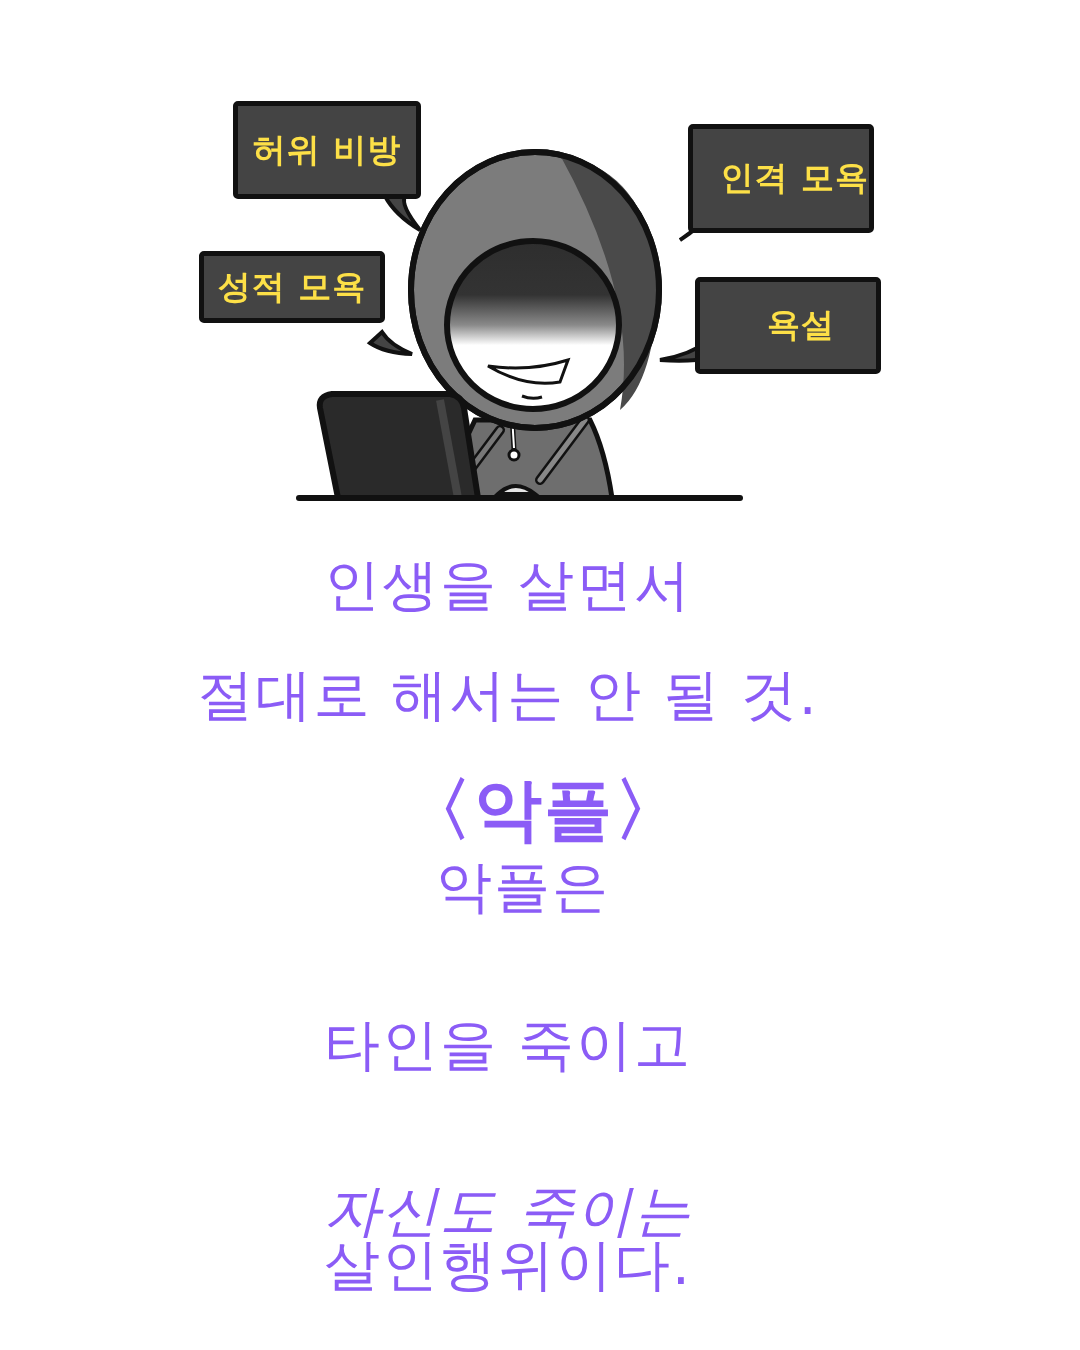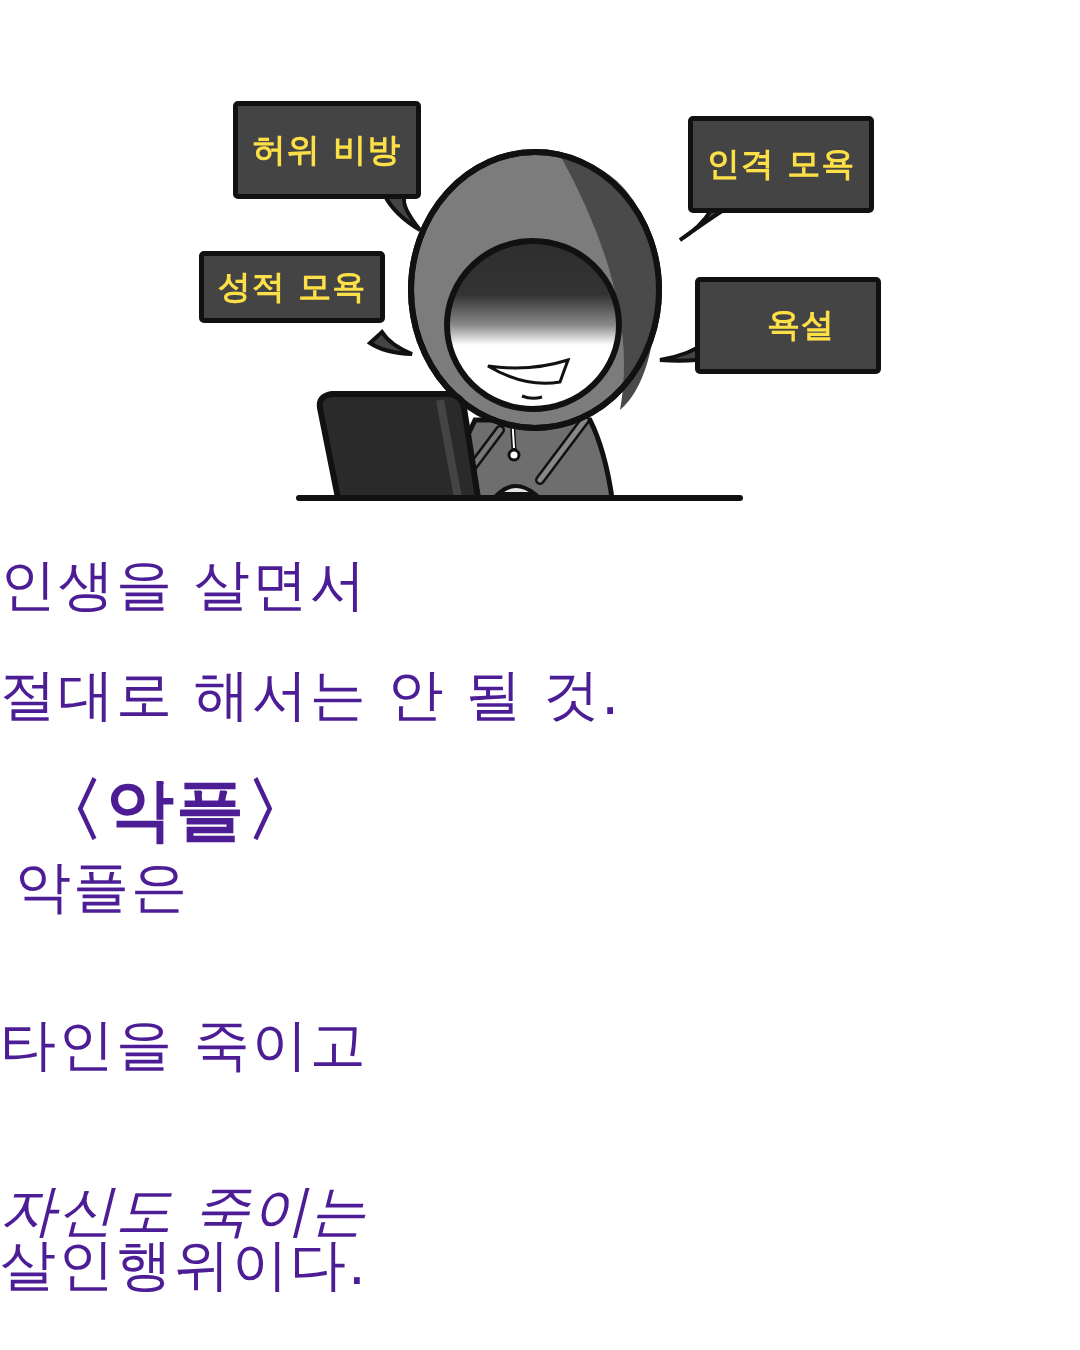--- a/index.html
+++ b/index.html
@@ -3,22 +3,22 @@
   <meta charset="utf-8">
   <style>
     html, body { margin: 0; padding: 0; background: #ffffff; }
     body { width: 1080px; height: 1350px; position: relative; overflow: hidden;
            font-family: "DejaVu Sans", "Liberation Sans", sans-serif; color: #111; }
     .illus { position: absolute; left: 0; top: 0; width: 1080px; height: 520px; }
     .bubble { position: absolute; background: #444444; border: 5px solid #111;
               border-radius: 5px; box-sizing: border-box; color: #fde047;
               display: flex; align-items: center; justify-content: center;
               font-weight: bold; font-size: 33px; letter-spacing: 1px; }
-    .line { position: absolute; left: 0; width: 1016px; 
-            font-size: 56px; line-height: 70px; letter-spacing: 2px; color: #4c1d95; }
+    .line { position: absolute; left: 0; width: 1016px; text-align: center;
+            font-size: 56px; line-height: 70px; letter-spacing: 2px; color: #8b5cf6; }
     .title { font-size: 68px; font-weight: bold; }
   </style>
 </head>
 <body>
 
 <div class="illus">
 
   <svg width="1080" height="520" viewBox="0 0 1080 520" style="position:absolute;left:0;top:0;">
     <defs>
       <linearGradient id="faceGrad" x1="0" y1="0" x2="0" y2="1">
@@ -56,21 +56,21 @@
 
     <path d="M320,408 Q318,396 332,394 L450,394 Q462,396 464,408 L478,498 L338,498 Z" fill="#2a2a2a" stroke="#111" stroke-width="6"></path>
     <path d="M440,400 L458,498" stroke="#444" stroke-width="8"></path>
 
     <line x1="299" y1="498" x2="740" y2="498" stroke="#111" stroke-width="6" stroke-linecap="round"></line>
   </svg>
 
   <div class="bubble" style="left:233px; top:101px; width:188px; height:98px;">
     <span>허위 비방</span>
   </div>
-  <div class="bubble" style="left:688px; top:116px; width:186px; height:97px;">
+  <div class="bubble" style="left:688px; top:124px; width:186px; height:109px;justify-content:flex-end;">
     <span>인격 모욕</span>
   </div>
   <div class="bubble" style="left:199px; top:251px; width:186px; height:72px;">
     <span>성적 모욕</span>
   </div>
   <div class="bubble" style="left:695px; top:277px; width:186px; height:97px;padding-left:26px;">
     <span>욕설</span>
   </div>
 </div>
 

